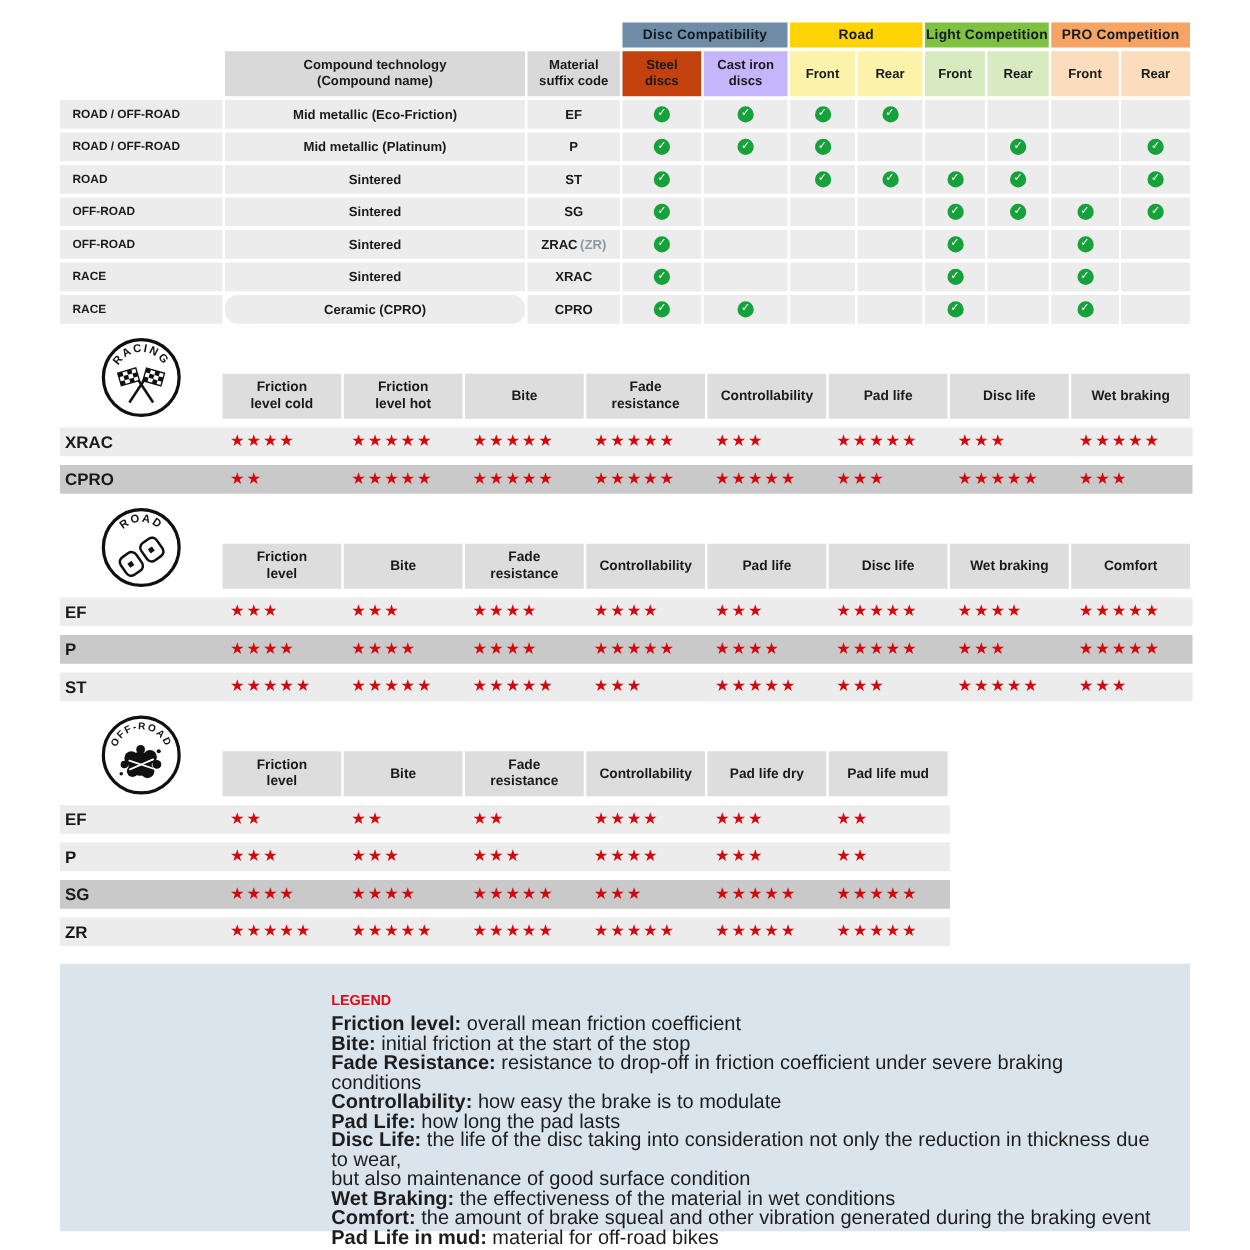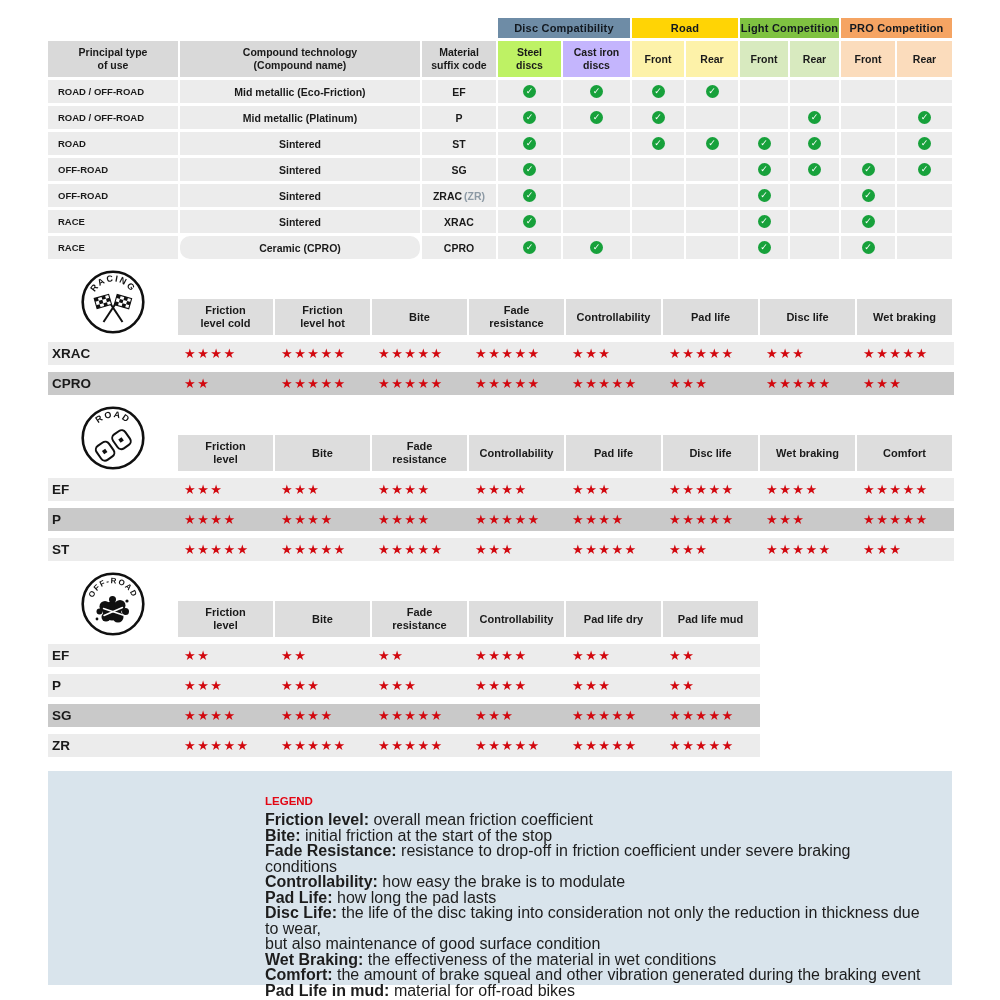--- a/index.html
+++ b/index.html
@@ -56,27 +56,25 @@
 <body>
 
 <div class="page">
 
   <section>
     <div class="compat-grid" id="compat-grid">
         <div class="gh" style="grid-area: 1 / 4 / auto / span 2; background: rgb(110, 140, 166);">Disc Compatibility</div>
         <div class="gh" style="grid-area: 1 / 6 / auto / span 2; background: rgb(255, 212, 5);">Road</div>
         <div class="gh" style="grid-area: 1 / 8 / auto / span 2; background: rgb(127, 194, 65);">Light Competition</div>
         <div class="gh" style="grid-area: 1 / 10 / auto / span 2; background: rgb(245, 164, 99);">PRO Competition</div>
-        <div class="ch" style="grid-area: 2 / 1;">Principal type
-of use</div>
         <div class="ch" style="grid-area: 2 / 2; text-align: center;">Compound technology
 (Compound name)</div>
         <div class="ch" style="grid-area: 2 / 3;">Material
 suffix code</div>
-        <div class="ch" style="grid-area: 2 / 4; background: #bef264;">Steel
+        <div class="ch" style="grid-area: 2 / 4; background: #c2410c;">Steel
 discs</div>
         <div class="ch" style="grid-area: 2 / 5; background: #c4b5fd;">Cast iron
 discs</div>
         <div class="ch" style="grid-area: 2 / 6; background: rgb(253, 242, 169);">Front</div>
         <div class="ch" style="grid-area: 2 / 7; background: rgb(253, 242, 169);">Rear</div>
         <div class="ch" style="grid-area: 2 / 8; background: rgb(216, 234, 191);">Front</div>
         <div class="ch" style="grid-area: 2 / 9; background: rgb(216, 234, 191);">Rear</div>
         <div class="ch" style="grid-area: 2 / 10; background: rgb(251, 220, 188);">Front</div>
         <div class="ch" style="grid-area: 2 / 11; background: rgb(251, 220, 188);">Rear</div>
         <div class="dc use" style="grid-area: 3 / 1;">ROAD / OFF-ROAD</div>

